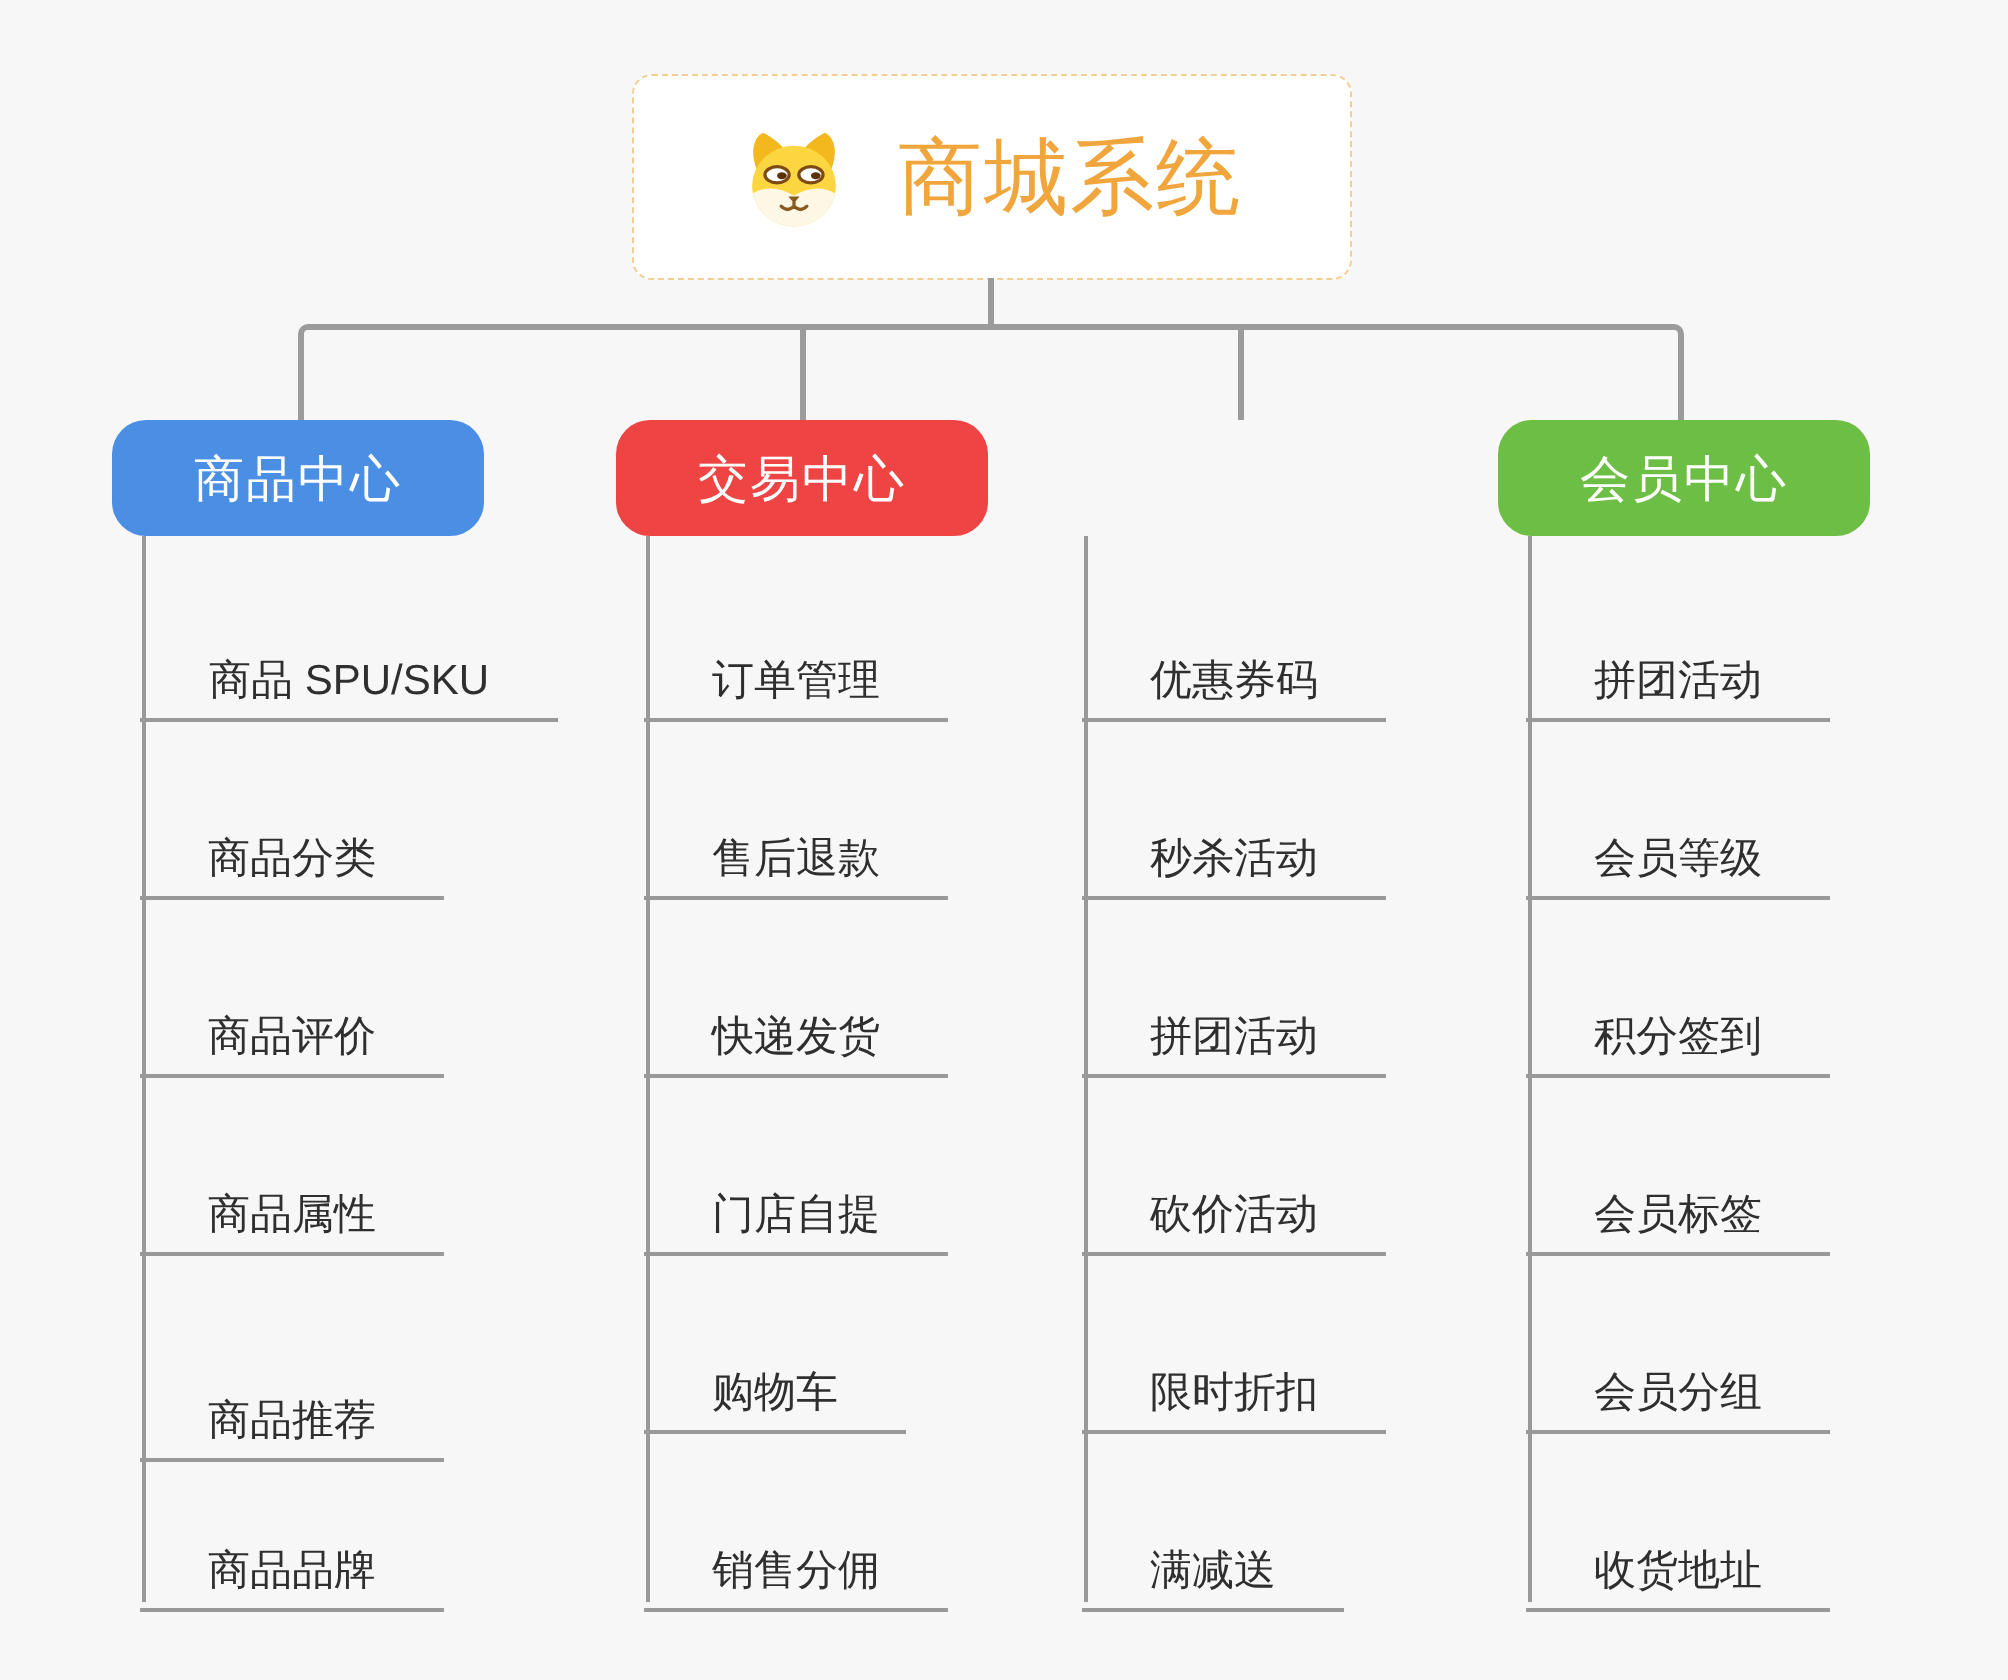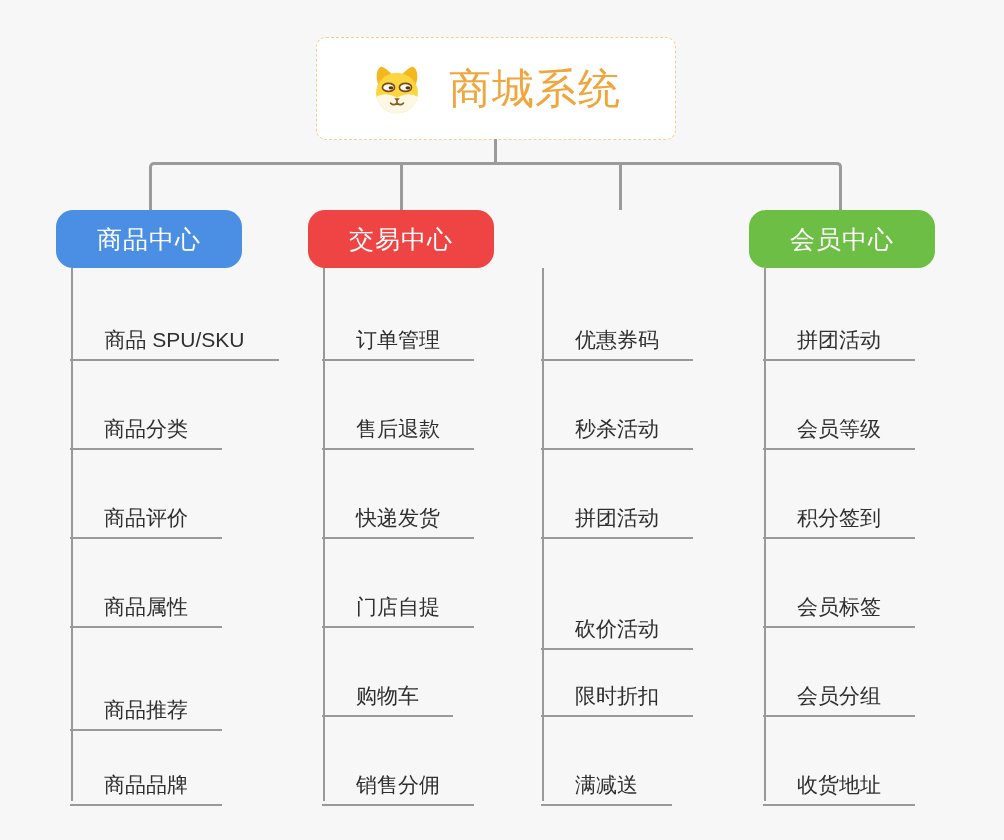--- a/index.html
+++ b/index.html
@@ -140,21 +140,21 @@
         <div class="sub-item" style="top: 369px; width: 152px;">门店自提</div>
         <div class="sub-item" style="top: 458px; width: 131px;">购物车</div>
         <div class="sub-item" style="top: 547px; width: 152px;">销售分佣</div>
       </div>
 
   <div class="branch" style="left: 527px;">
     <div class="trunk"></div>
   <div class="sub-item" style="top: 102px; width: 152px;">优惠券码</div>
         <div class="sub-item" style="top: 191px; width: 152px;">秒杀活动</div>
         <div class="sub-item" style="top: 280px; width: 152px;">拼团活动</div>
-        <div class="sub-item" style="top: 391px; width: 152px;">砍价活动</div>
+        <div class="sub-item" style="top: 369px; width: 152px;">砍价活动</div>
         <div class="sub-item" style="top: 458px; width: 152px;">限时折扣</div>
         <div class="sub-item" style="top: 547px; width: 131px;">满减送</div>
       </div>
 
   <div class="branch" style="left: 749px;">
     <div class="branch-header" style="background: rgb(109, 190, 69);">会员中心</div>
     <div class="trunk"></div>
   <div class="sub-item" style="top: 102px; width: 152px;">拼团活动</div>
         <div class="sub-item" style="top: 280px; width: 152px;">积分签到</div>
         <div class="sub-item" style="top: 191px; width: 152px;">会员等级</div>

